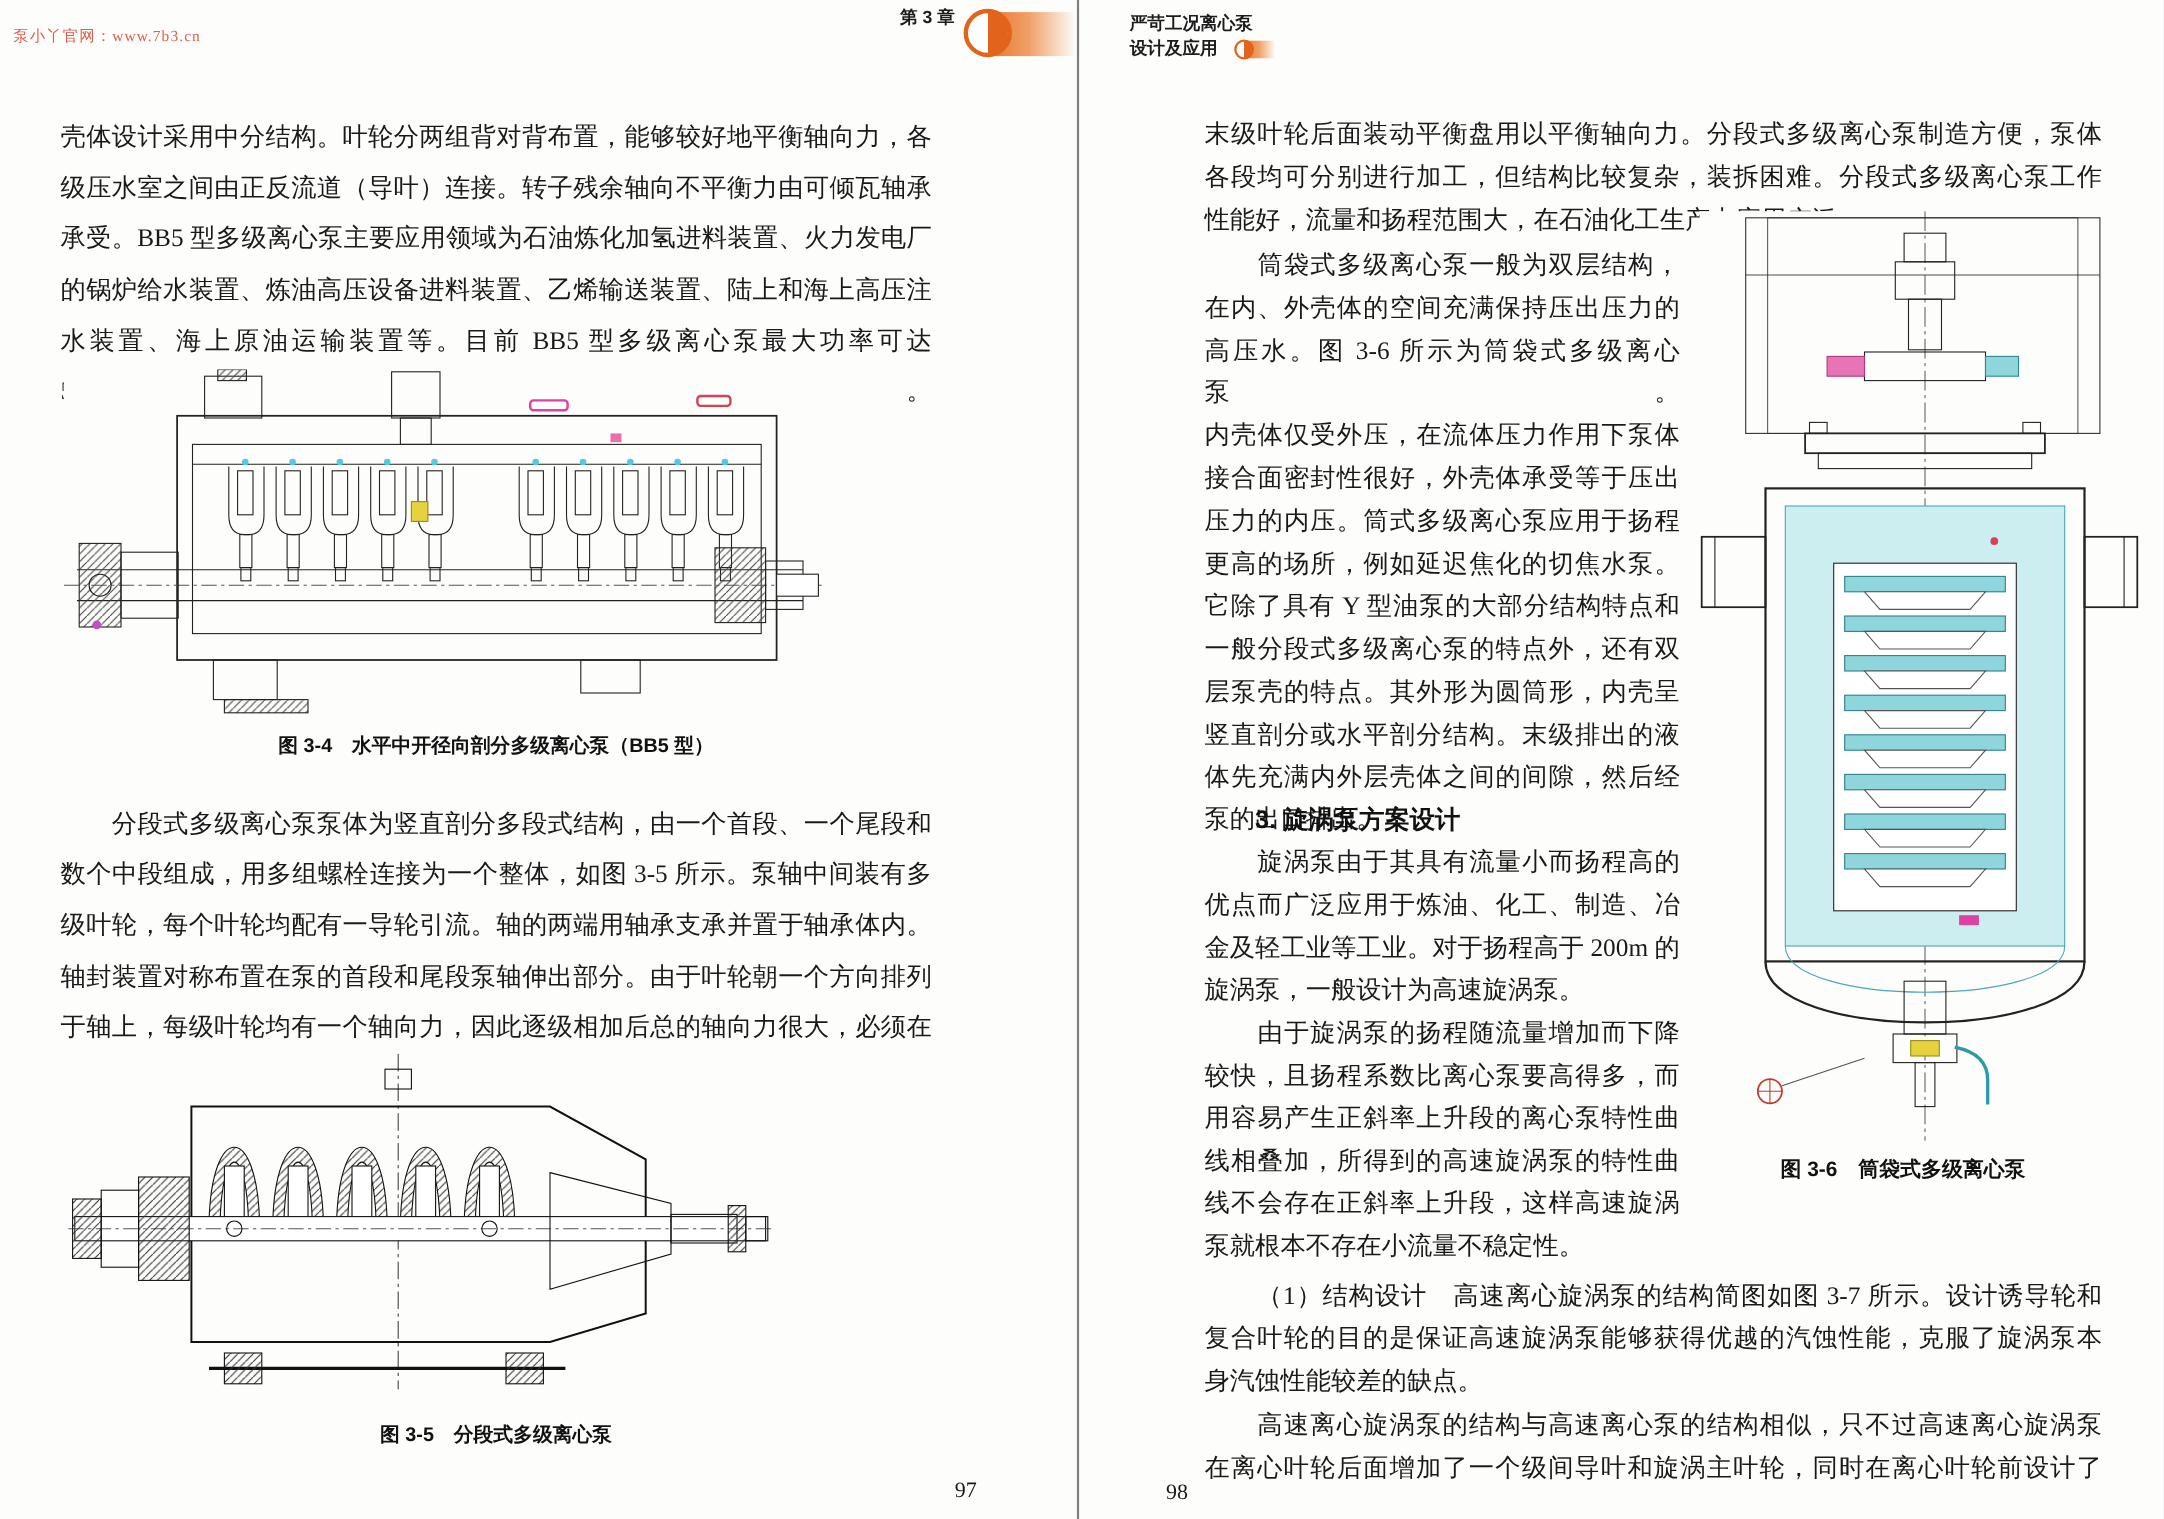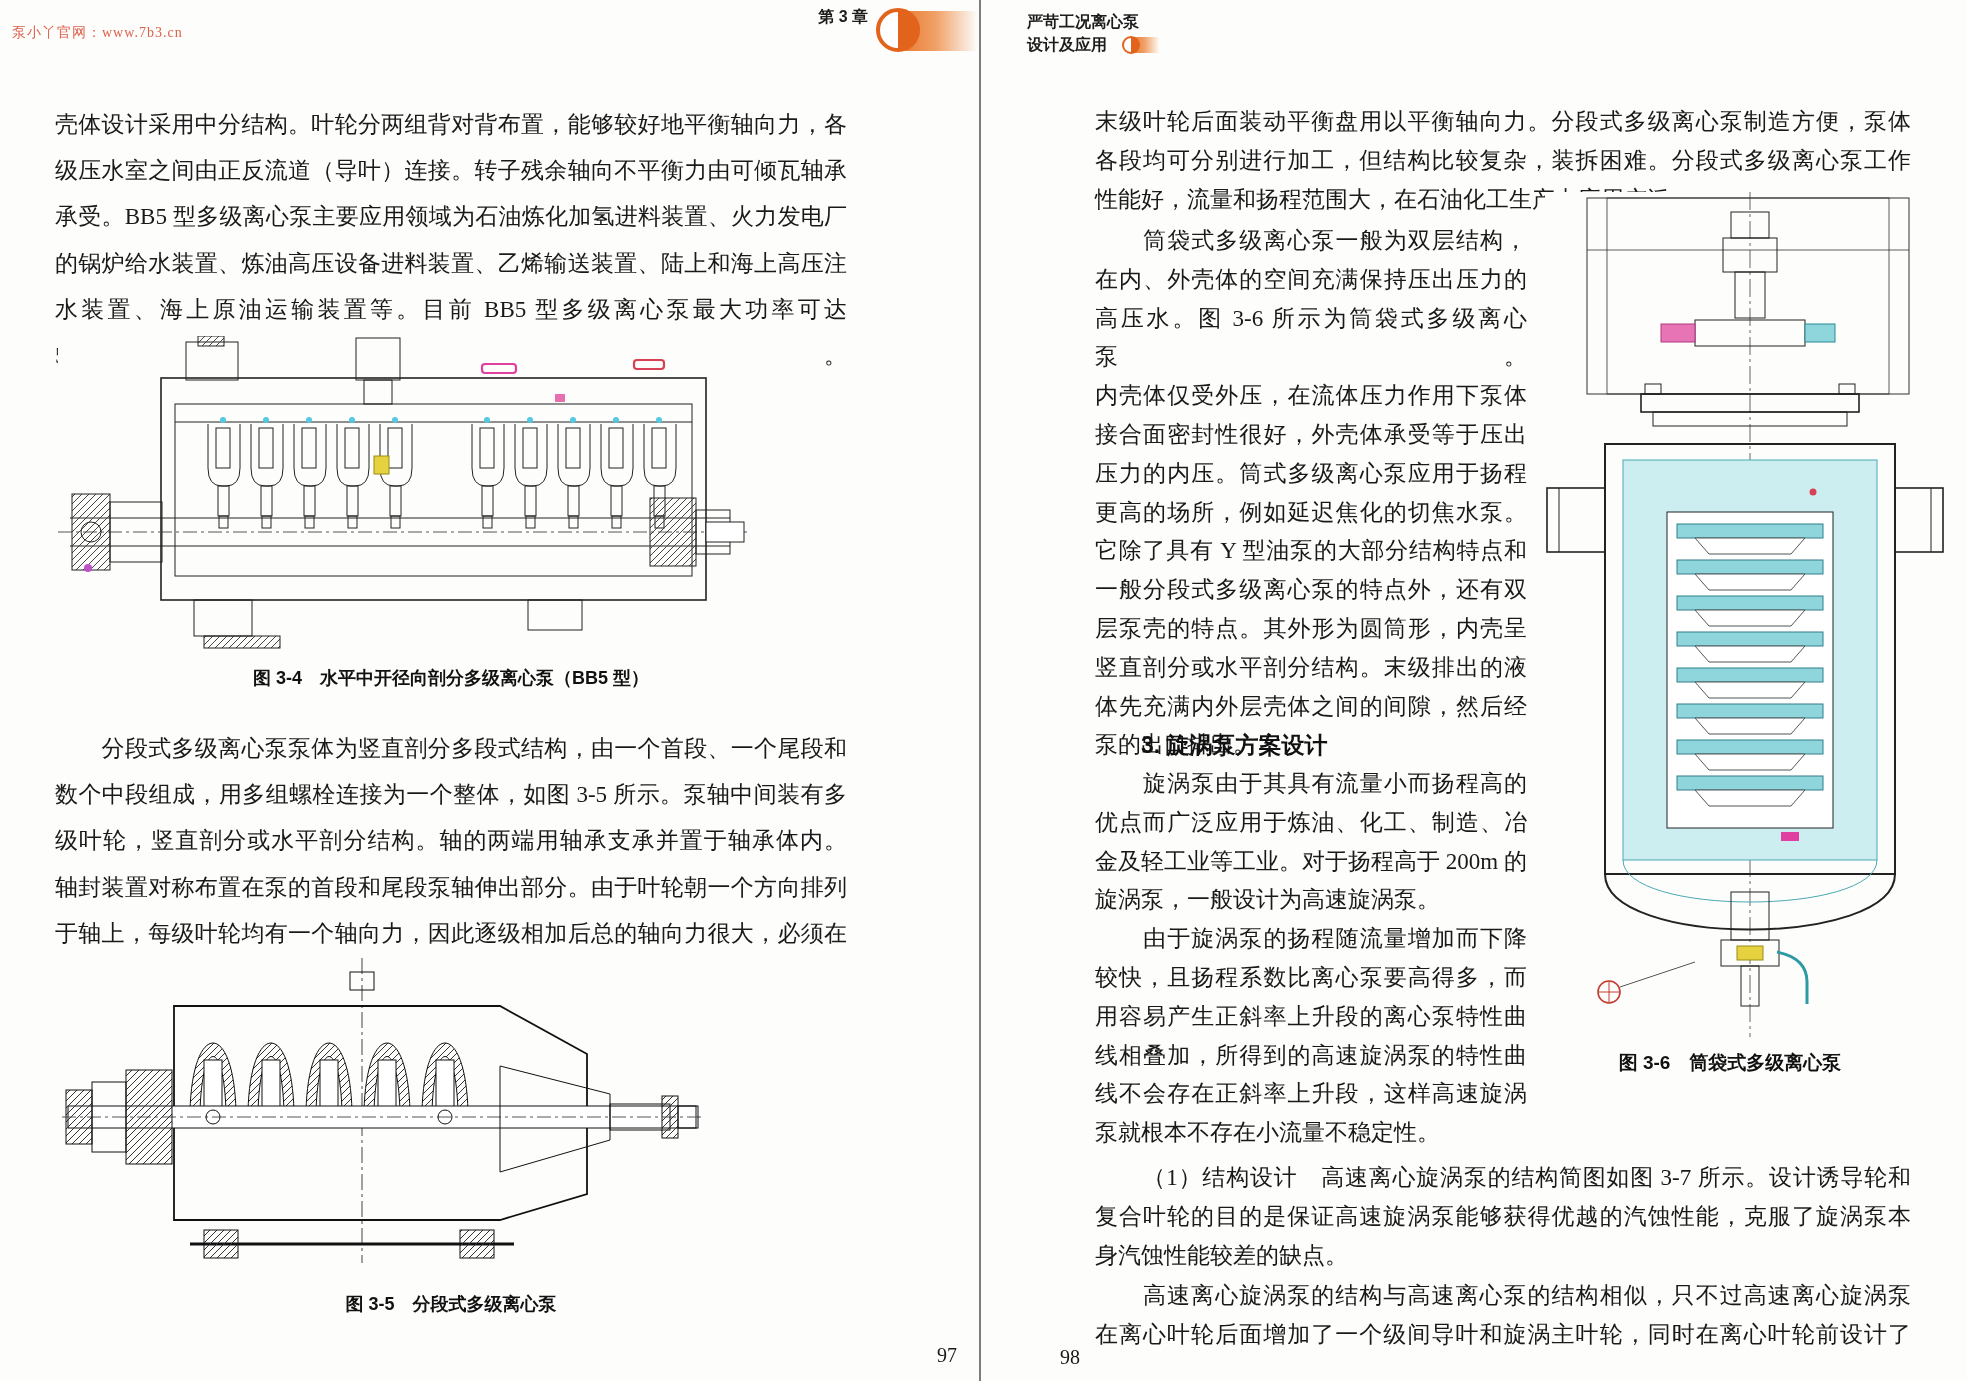--- a/index.html
+++ b/index.html
@@ -26,21 +26,21 @@
   .para{font-size:23px;}
   #lp-para1{left:55px;top:102px;width:792px;line-height:46.2px;}
   #lp-para2{left:55px;top:726px;width:792px;line-height:46.2px;}
   .tline{text-align:justify;text-align-last:justify;}
   .tend{text-align-last:left;}
   .figbox{background:#fdfdfc;}
   #fig34{left:58px;top:336px;width:690px;height:326px;}
   #cap34{left:55px;top:666px;width:792px;text-align:center;font-size:18px;color:#111;}
   #fig35{left:62px;top:958px;width:640px;height:330px;}
   #cap35{left:55px;top:1292px;width:792px;text-align:center;font-size:18px;color:#111;}
-  #lp-pageno{left:913px;top:1344px;width:44px;text-align:right;font-size:20px;}
+  #lp-pageno{left:856px;top:1344px;width:44px;text-align:center;font-size:20px;}
 
   
   #rp-header{left:1027px;top:10px;width:260px;color:#1c1c1c;}
   #rp-h-line1{font-size:16px;line-height:23px;}
   #rp-h-line2{font-size:16px;line-height:23px;display:flex;align-items:center;gap:15px;}
   .logo-sm{position:relative;display:inline-block;width:40px;height:18px;}
   .logo-sm .logo-circle{width:18px;height:18px;border-width:2.5px;}
   .logo-sm .logo-tail{left:9px;top:1px;width:30px;height:16px;}
   #rp-para1{left:1095px;top:102px;width:816px;font-size:23px;line-height:39px;}
   #rp-cola{left:1095px;top:222px;width:432px;font-size:23px;line-height:38.8px;}
@@ -137,21 +137,21 @@
         <rect x="316" y="120" width="15" height="18" fill="#e6d23e" stroke="#998c10"></rect>
         <rect x="497" y="58" width="10" height="8" fill="#e86fb0"></rect>
         <circle cx="30" cy="232" r="4" fill="#c050c8"></circle>
       </svg>
     </div>
     <div class="abs hei" id="cap34">图 3-4　水平中开径向剖分多级离心泵（BB5 型）</div>
 
     <div class="abs para" id="lp-para2">
         <div class="tline">　　分段式多级离心泵泵体为竖直剖分多段式结构，由一个首段、一个尾段和</div>
         <div class="tline">数个中段组成，用多组螺栓连接为一个整体，如图 3-5 所示。泵轴中间装有多</div>
-        <div class="tline">级叶轮，竖直剖分或水平剖分结构。轴的两端用轴承支承并置于轴承体内。</div>
+        <div class="tline">级叶轮，每个叶轮均配有一导轮引流。轴的两端用轴承支承并置于轴承体内。</div>
         <div class="tline">轴封装置对称布置在泵的首段和尾段泵轴伸出部分。由于叶轮朝一个方向排列</div>
         <div class="tline">于轴上，每级叶轮均有一个轴向力，因此逐级相加后总的轴向力很大，必须在</div>
       </div>
 
     <div class="abs figbox" id="fig35">
       <svg viewBox="0 0 640 333" width="640" height="333">
         <defs>
           <pattern id="hx2" width="7" height="7" patternUnits="userSpaceOnUse">
             <path d="M0,7 L7,0" stroke="#333" stroke-width="1"></path>
           </pattern>

